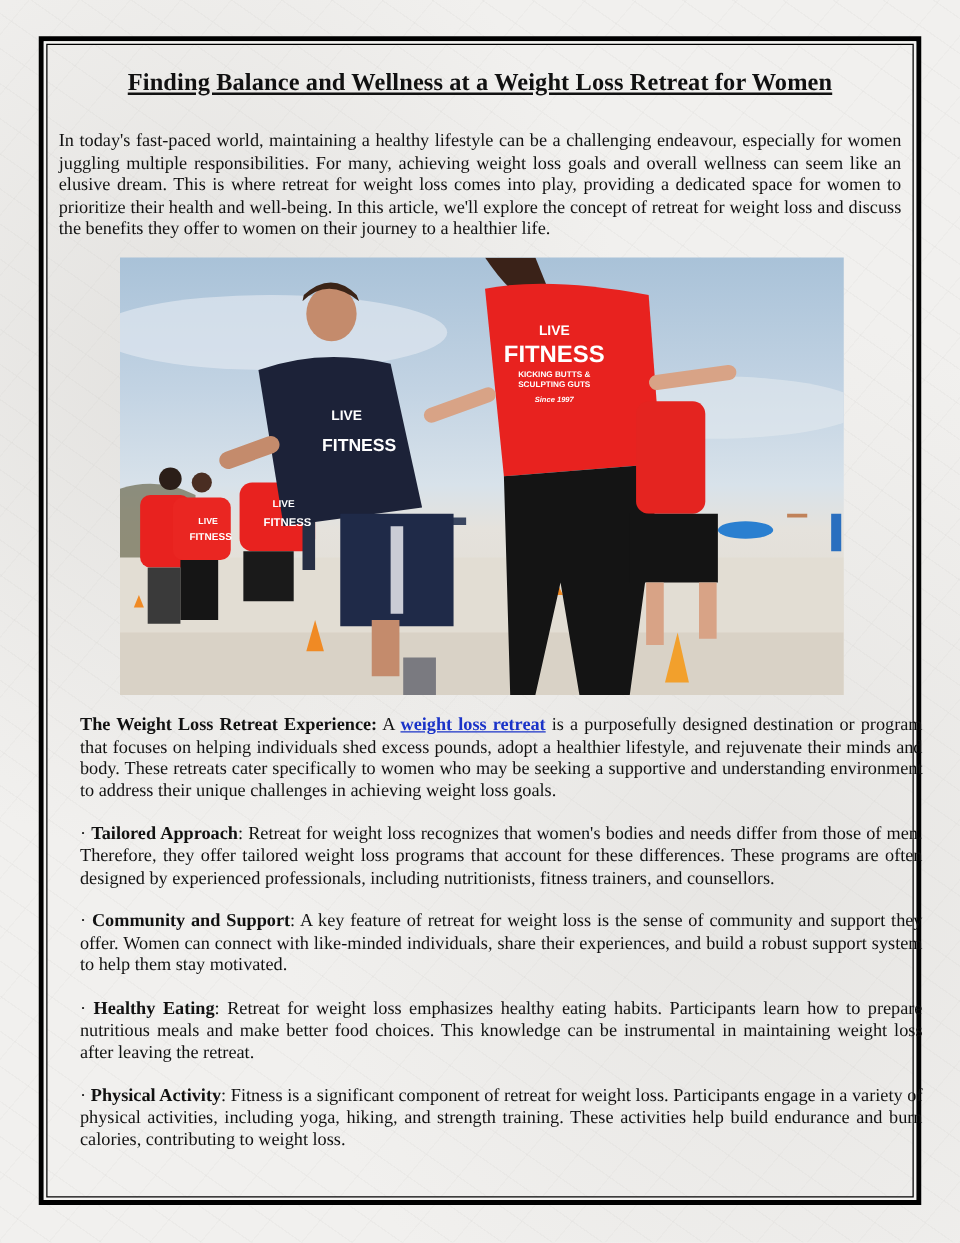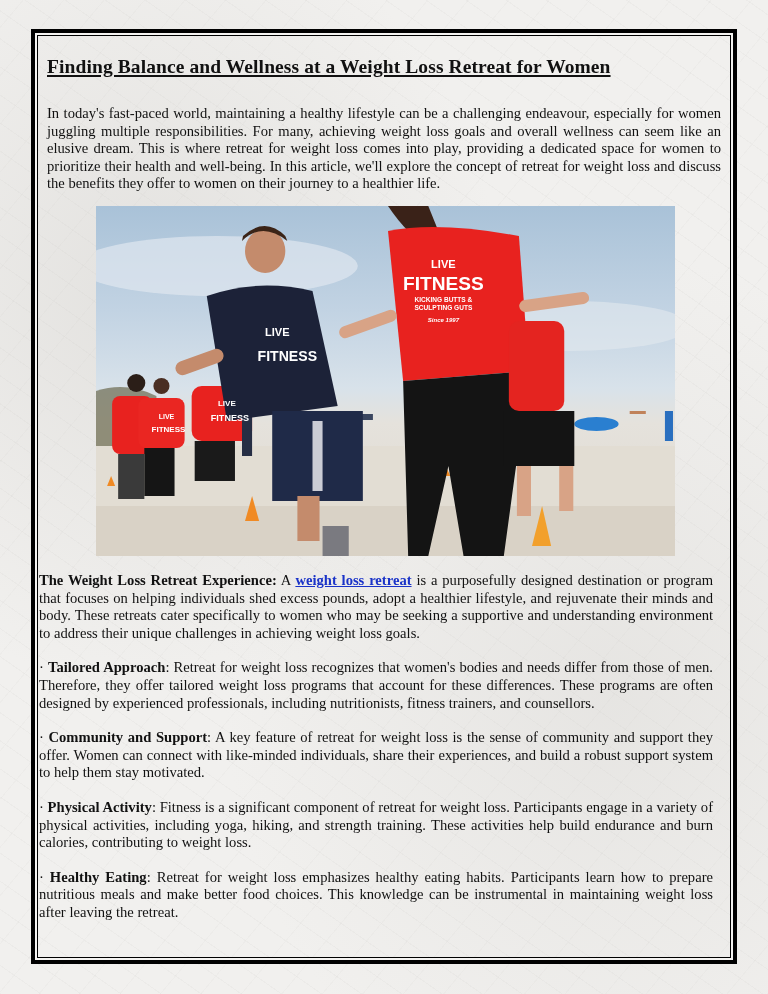--- a/index.html
+++ b/index.html
@@ -25,37 +25,37 @@
     border: 2px solid #f4f3f1;
   }
   .frame-inner {
     position: absolute; inset: 2px;
     border: 1.5px solid #000;
   }
   .content {
     position: absolute; left: 47px; top: 56px; width: 674px;
   }
   h1 {
-    margin: 0; text-align: left;
+    margin: 0; text-align: center;
     font-size: 19.5px; font-weight: bold; text-decoration: underline;
     text-underline-offset: 2px; text-decoration-thickness: 1.5px;
     letter-spacing: 0.1px;
   }
   p {
     margin: 0; font-size: 14.6px; line-height: 17.6px;
     text-align: justify; hyphens: none;
   }
   .intro { margin-top: 27px; }
   .hero {
     position: absolute; left: 96px; top: 206px; width: 579px; height: 350px;
     overflow: hidden;
     background: linear-gradient(180deg, #a9c2d8 0%, #c2d3e3 30%, #d8e2ea 52%, #e5e2dc 62%, #ddd7cd 100%);
   }
   .hero svg { display: block; width: 100%; height: 100%; }
-  .experience { position: absolute; left: 39px; top: 572px; width: 674px; }
+  .experience { position: absolute; left: 64px; top: 572px; width: 674px; }
   .bullet { margin-top: 17px; }
   .lbl { font-weight: bold; }
   a.link { color: #1a33c8; font-weight: bold; text-decoration: underline; }
 </style>
 </head>
 <body>
 
 <div class="frame-outer">
   <div class="frame-gap"></div>
   <div class="frame-inner"></div>
@@ -149,19 +149,19 @@
 
   <p class="bullet">
     <span>· </span><span class="lbl">Tailored Approach</span><span>: Retreat for weight loss recognizes that women's bodies and needs differ from those of men. Therefore, they offer tailored weight loss programs that account for these differences. These programs are often designed by experienced professionals, including nutritionists, fitness trainers, and counsellors.</span>
   </p>
 
   <p class="bullet">
     <span>· </span><span class="lbl">Community and Support</span><span>: A key feature of retreat for weight loss is the sense of community and support they offer. Women can connect with like-minded individuals, share their experiences, and build a robust support system to help them stay motivated.</span>
   </p>
 
   <p class="bullet">
-    <span>· </span><span class="lbl">Physical Activity</span><span>: Fitness is a significant component of retreat for weight loss. Participants engage in a variety of physical activities, including yoga, hiking, and strength training. These activities help build endurance and burn calories, contributing to weight loss.</span>
+    <span>· </span><span class="lbl">Healthy Eating</span><span>: Retreat for weight loss emphasizes healthy eating habits. Participants learn how to prepare nutritious meals and make better food choices. This knowledge can be instrumental in maintaining weight loss after leaving the retreat.</span>
   </p>
 
   <p class="bullet">
-    <span>· </span><span class="lbl">Healthy Eating</span><span>: Retreat for weight loss emphasizes healthy eating habits. Participants learn how to prepare nutritious meals and make better food choices. This knowledge can be instrumental in maintaining weight loss after leaving the retreat.</span>
+    <span>· </span><span class="lbl">Physical Activity</span><span>: Fitness is a significant component of retreat for weight loss. Participants engage in a variety of physical activities, including yoga, hiking, and strength training. These activities help build endurance and burn calories, contributing to weight loss.</span>
   </p>
 </div>
 
 </body></html>

